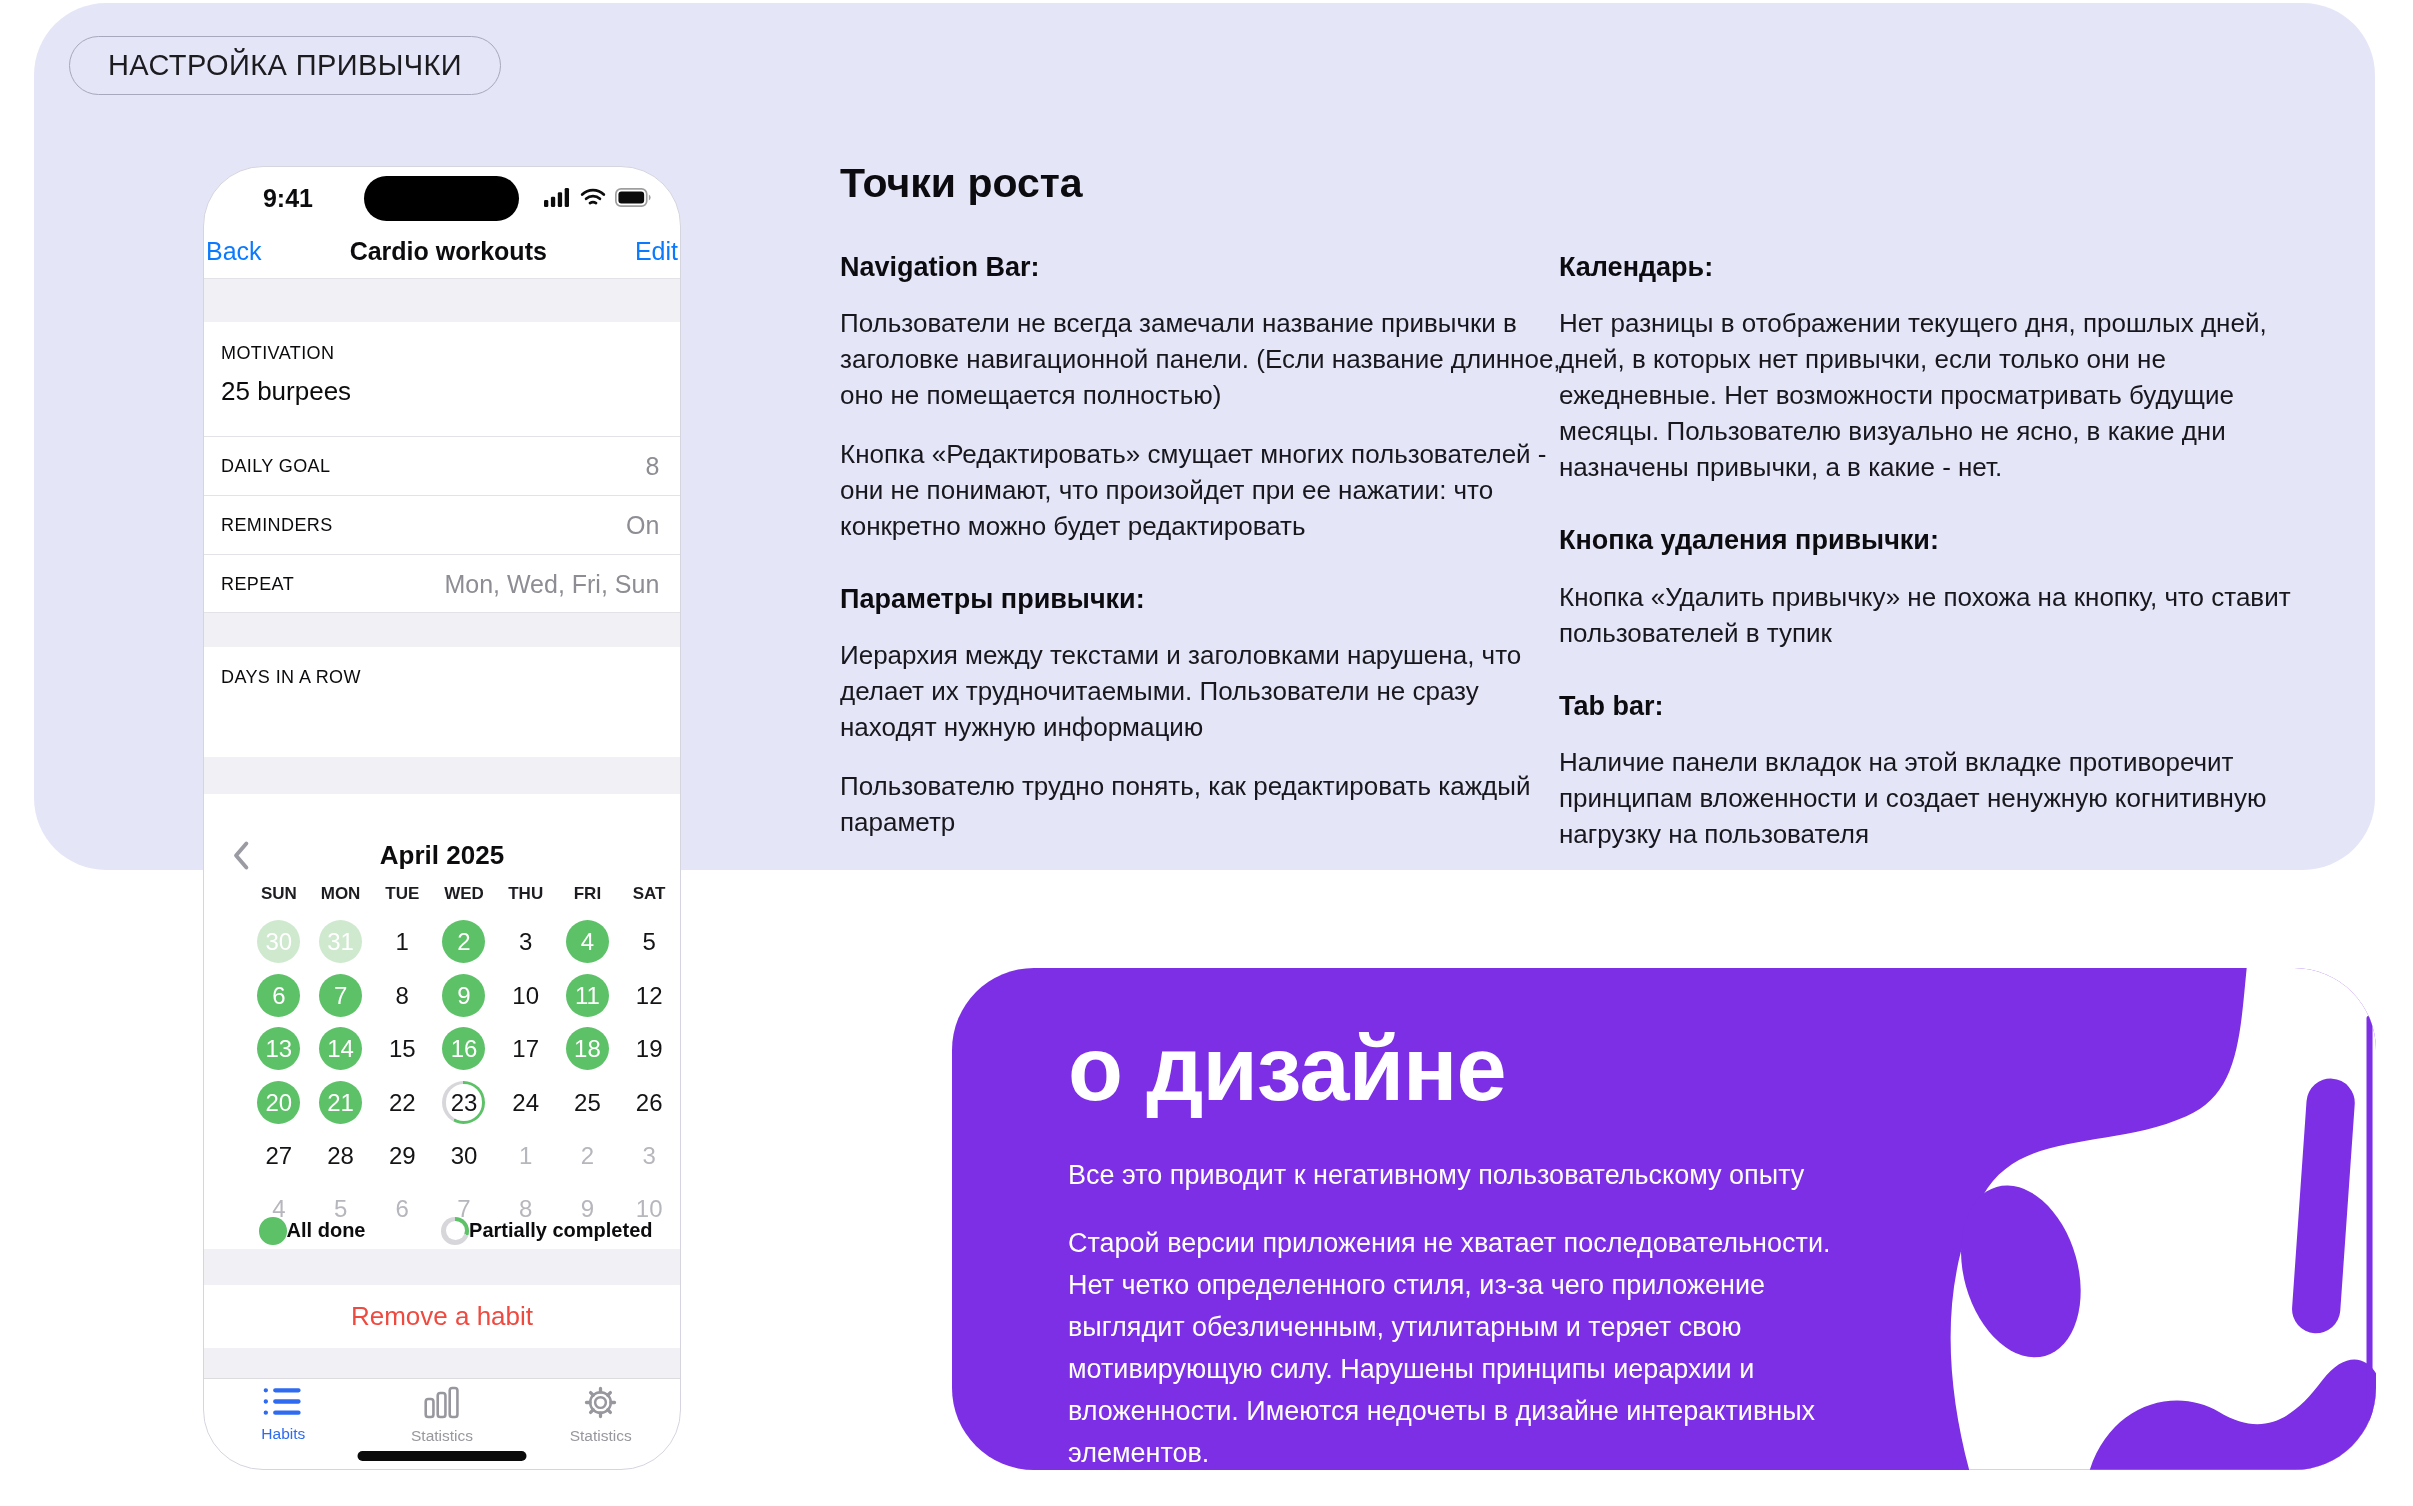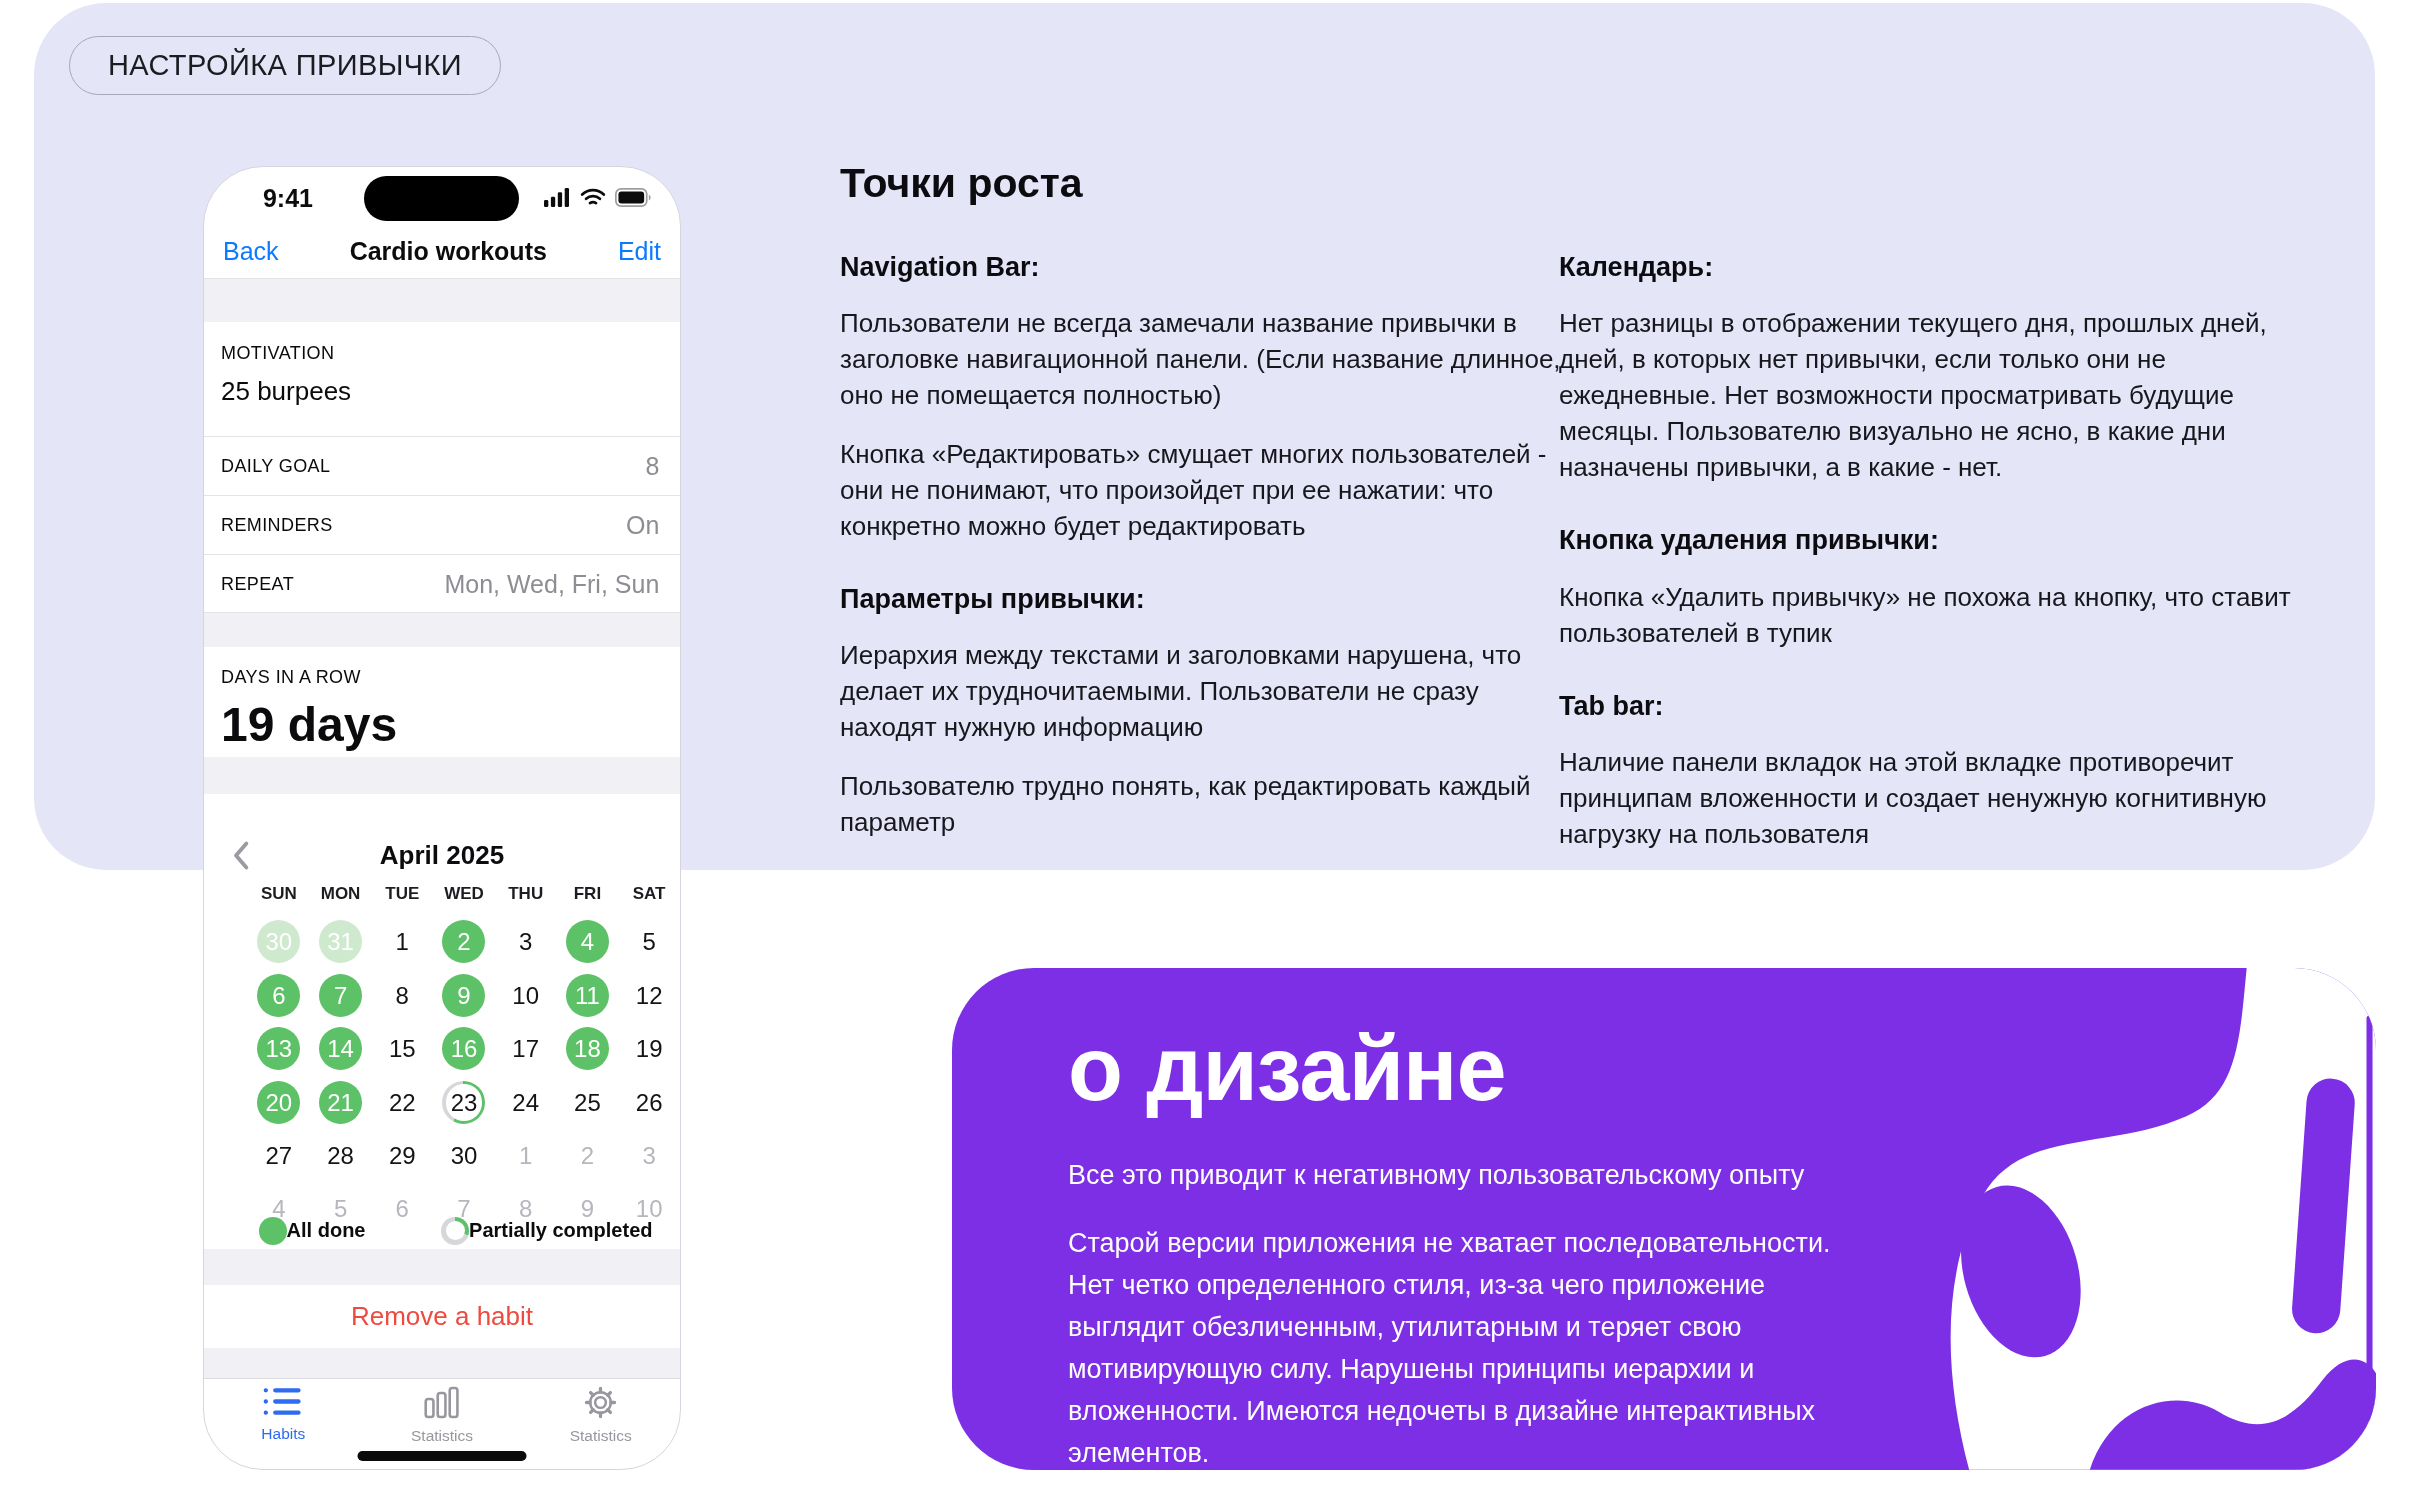--- a/index.html
+++ b/index.html
@@ -32,21 +32,21 @@
          border:1.7px solid #d5d5df;border-radius:60px;box-sizing:border-box;overflow:hidden;}
   .phone .abs{position:absolute;left:0;right:0;}
   .band{background:#f0f0f5;}
   .hline{border-top:1.7px solid #e2e2e7;}
   
   .p-time{position:absolute;left:45px;top:17px;width:78px;text-align:center;
           font-size:25px;font-weight:700;color:#0c0c0e;}
   .island{position:absolute;left:160px;top:8.6px;width:155px;height:45px;background:#000;border-radius:22.4px;}
   .sicons{position:absolute;right:29px;top:20.7px;display:flex;gap:8.6px;align-items:center;}
   
-  .p-nav{top:57px;height:54px;display:flex;align-items:center;padding:0 19px;box-sizing:border-box;}
+  .p-nav{top:57px;height:54px;display:flex;align-items:center;padding:0 2px;box-sizing:border-box;}
   .nav-back,.nav-edit{font-size:25px;color:var(--blue);}
   .nav-title{flex:1;text-align:center;font-size:25px;font-weight:700;color:#0c0c0e;}
   
   .p-motivation{top:154px;height:115px;padding:22.4px 17px 0 17px;box-sizing:border-box;}
   .cell-label{font-size:18px;font-weight:500;letter-spacing:0.4px;color:#0b0b0e;}
   .cell-value{font-size:26px;color:#0b0b0e;margin-top:12px;}
   .p-row{height:59px;display:flex;align-items:center;justify-content:space-between;
          padding:0 20.7px 0 17px;box-sizing:border-box;}
   .p-row .val{font-size:25px;color:var(--gray_value);}
   .p-streak{top:478px;height:111px;padding:22.4px 17px 0 17px;box-sizing:border-box;}
@@ -182,21 +182,20 @@
    </div>
         <div class="p-row hline">
      <span class="cell-label">REPEAT</span>
      <span class="val">Mon, Wed, Fri, Sun</span>
    </div>
       </div>
     <div class="abs band" style="top:445px;height:34px;border-top:1.7px solid #e2e2e7;"></div>
 
     <div class="abs p-streak">
       <div class="cell-label">DAYS IN A ROW</div>
-      <div class="streak-value">19 days</div>
     </div>
     <div class="abs band" style="top:590px;height:37px;"></div>
 
     <div class="abs p-calendar">
       <div class="cal-head">
         <span class="cal-prev">
           <svg width="22.4" height="33" viewBox="0 0 26 38" fill="none" stroke="#9b9ba3" stroke-width="4.5" stroke-linecap="round" stroke-linejoin="round">
               <path d="M19 5 L7 19 l12 14"></path>
             </svg>
         </span>

